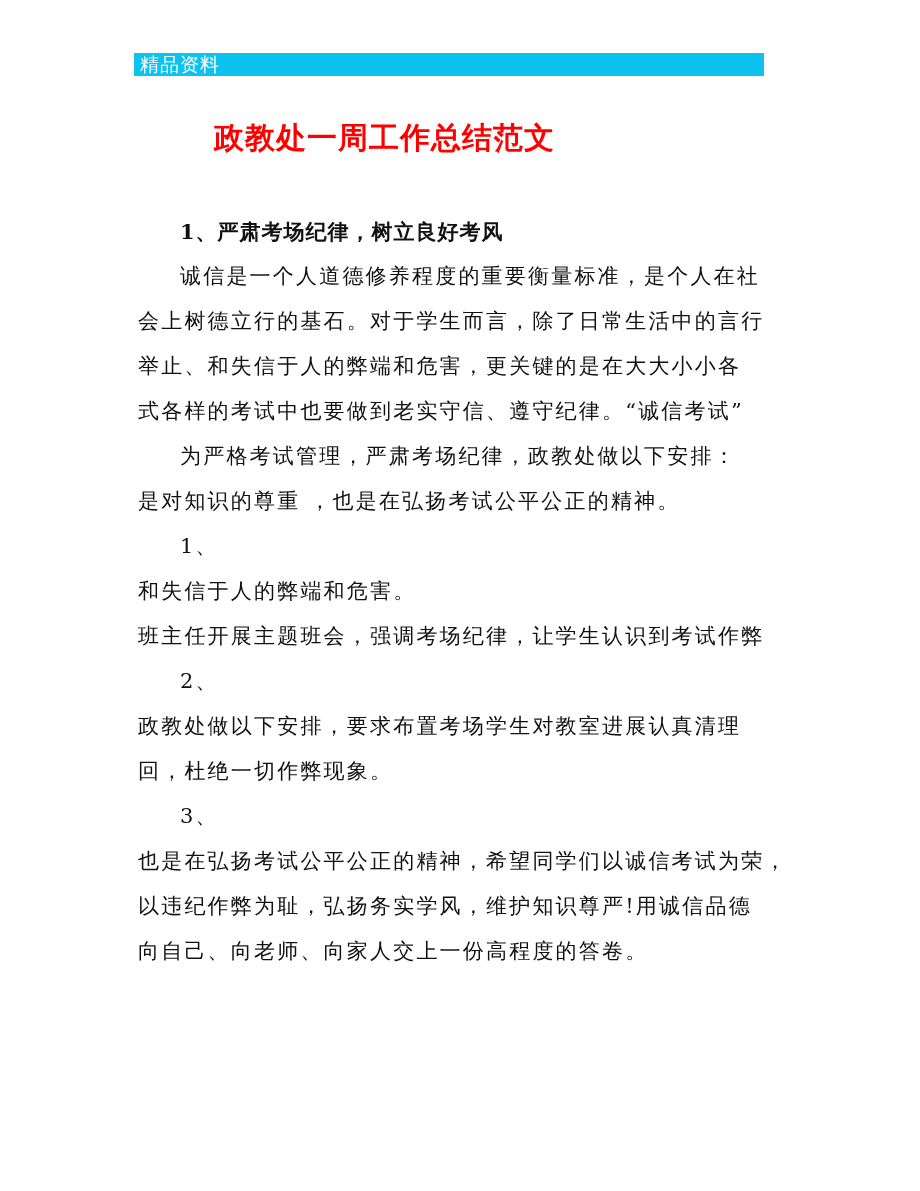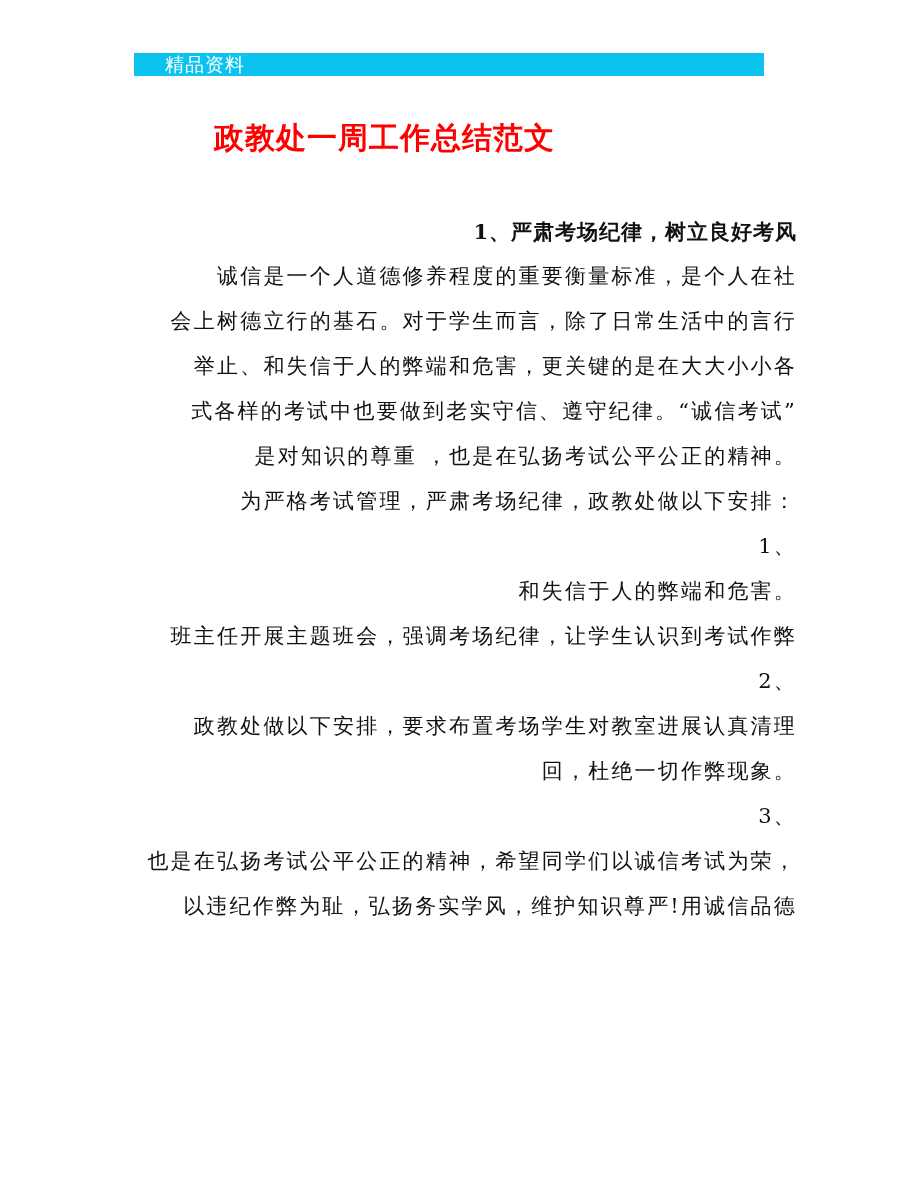--- a/index.html
+++ b/index.html
@@ -25,40 +25,38 @@
     }
     .banner-label {
       position: absolute;
       left: 6px;
       top: 0px;
       line-height: 23px;
       font-size: 19px;
       color: #ffffff;
       letter-spacing: 1px;
       font-family: "DejaVu Sans", "Liberation Sans", sans-serif;
-      margin-left: 25px;
     }
     .title {
       position: absolute;
       left: 0;
       top: 118px;
       width: 769px;
       text-align: center;
       font-size: 30px;
       font-weight: bold;
       color: #FF0000;
       font-family: "DejaVu Sans", "Liberation Sans", sans-serif;
       letter-spacing: 1px;
     }
     .content {
       position: absolute;
-      left: 147px;
+      left: 138px;
       top: 218px;
       width: 650px;
-      text-align: right;
     }
     .line {
       font-size: 21px;
       line-height: 27px;
       height: 27px;
       margin: 0 0 18px 0;
       white-space: nowrap;
       letter-spacing: 2.2px;
     }
     .indent { padding-left: 42px; }
@@ -73,25 +71,26 @@
 
 <div class="title">政教处一周工作总结范文</div>
 
 <div class="content">
   <div class="line indent bold">1、严肃考场纪律，树立良好考风</div>
   <div id="lines">
       <div class="line indent">诚信是一个人道德修养程度的重要衡量标准，是个人在社</div>
       <div class="line">会上树德立行的基石。对于学生而言，除了日常生活中的言行</div>
       <div class="line">举止、和失信于人的弊端和危害，更关键的是在大大小小各</div>
       <div class="line">式各样的考试中也要做到老实守信、遵守纪律。“诚信考试”</div>
+      <div class="line indent">为严格考试管理，严肃考场纪律，政教处做以下安排：</div>
       <div class="line">是对知识的尊重 ，也是在弘扬考试公平公正的精神。</div>
-      <div class="line indent">为严格考试管理，严肃考场纪律，政教处做以下安排：</div>
       <div class="line indent">1、</div>
       <div class="line">和失信于人的弊端和危害。</div>
       <div class="line">班主任开展主题班会，强调考场纪律，让学生认识到考试作弊</div>
       <div class="line indent">2、</div>
       <div class="line">政教处做以下安排，要求布置考场学生对教室进展认真清理</div>
       <div class="line">回，杜绝一切作弊现象。</div>
       <div class="line indent">3、</div>
       <div class="line">也是在弘扬考试公平公正的精神，希望同学们以诚信考试为荣，</div>
       <div class="line">以违纪作弊为耻，弘扬务实学风，维护知识尊严!用诚信品德</div>
+      <div class="line">向自己、向老师、向家人交上一份高程度的答卷。</div>
     </div>
 </div>
 
 </body></html>

